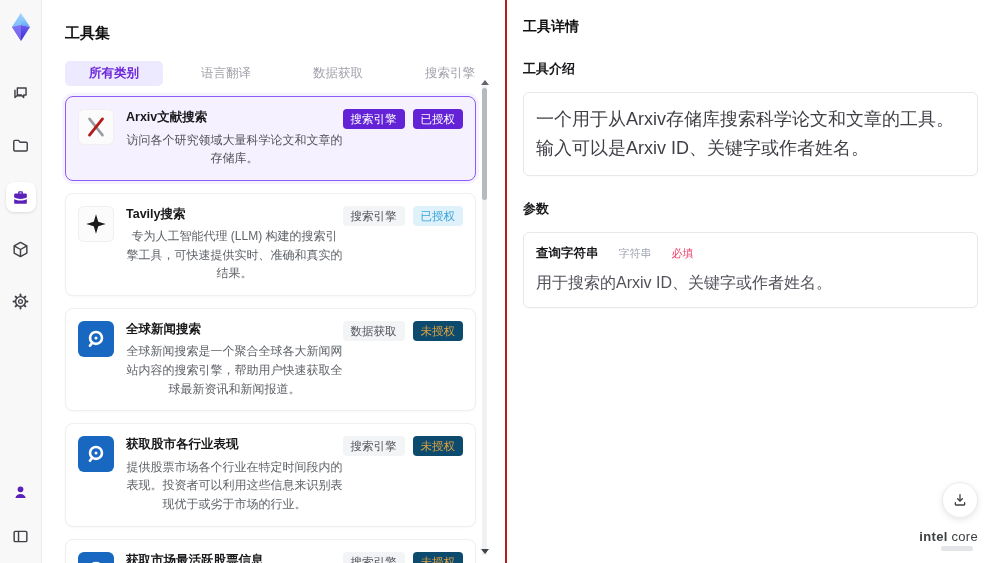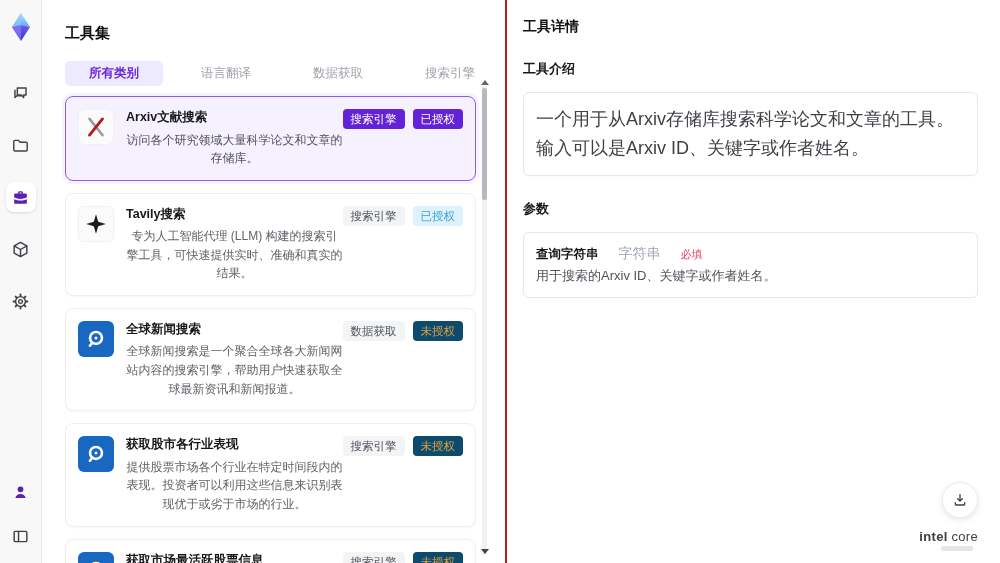--- a/index.html
+++ b/index.html
@@ -86,23 +86,23 @@
   }
   .detail-title { font-size:14px; font-weight:bold; color:#111; }
   .section-heading { font-size:13px; font-weight:bold; color:#18181b; margin-top:24px; }
   .info-box {
     margin-top:14px; border:1px solid #e8e8ec; border-radius:6px;
     background:#fff; padding:12px 12px; box-shadow:0 1px 2px rgba(0,0,0,.02);
   }
   .intro-text { font-size:18px; color:#3f3f46; line-height:1.6; }
   .param-head { display:flex; align-items:baseline; gap:20px; }
   .param-name { font-size:12.5px; font-weight:bold; color:#18181b; }
-  .param-type { font-size:14px; color:#9ca3af;text-align:right; }
+  .param-type { font-size:11px; color:#9ca3af;text-align:right; }
   .param-required { font-size:11px; color:#f0426b; }
-  .param-desc { margin-top:3px; font-size:13px; color:#52525b; line-height:1.5; }
+  .param-desc { margin-top:9px; font-size:16px; color:#52525b; line-height:1.5; }
 
   
   .fab {
     position:absolute; right:22px; bottom:45px; width:36px; height:36px; border-radius:50%;
     background:#fff; border:1px solid #ececef; box-shadow:0 2px 6px rgba(0,0,0,.10);
     display:flex; align-items:center; justify-content:center; cursor:pointer;
   }
   .fab svg { width:16px; height:16px; }
   .intel-brand { position:absolute; right:22px; bottom:12px; text-align:center; line-height:1; }
   .intel-text { font-size:13px; color:#3c4043; letter-spacing:.3px; }

